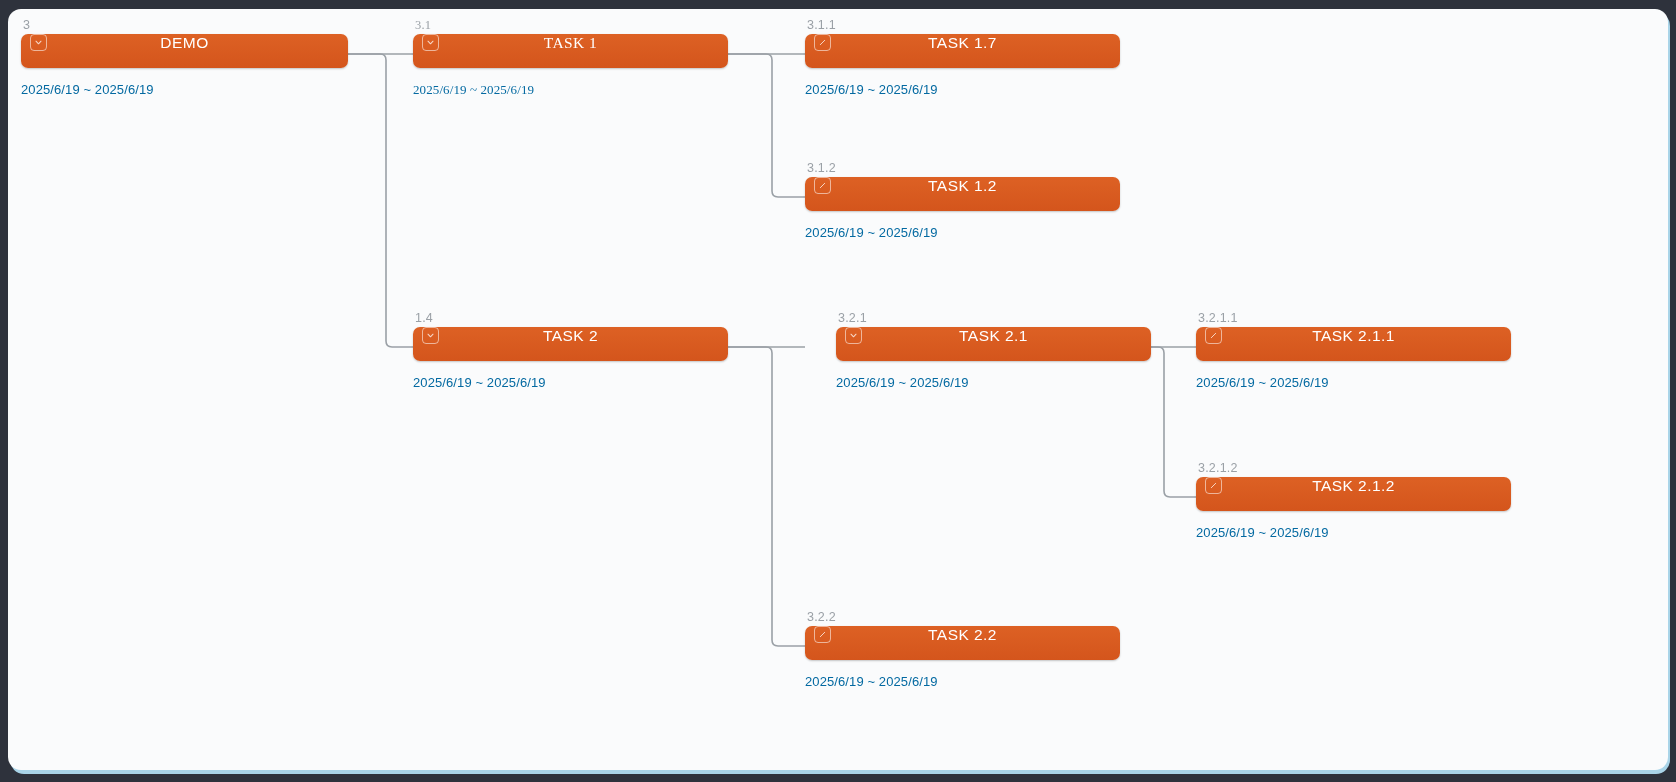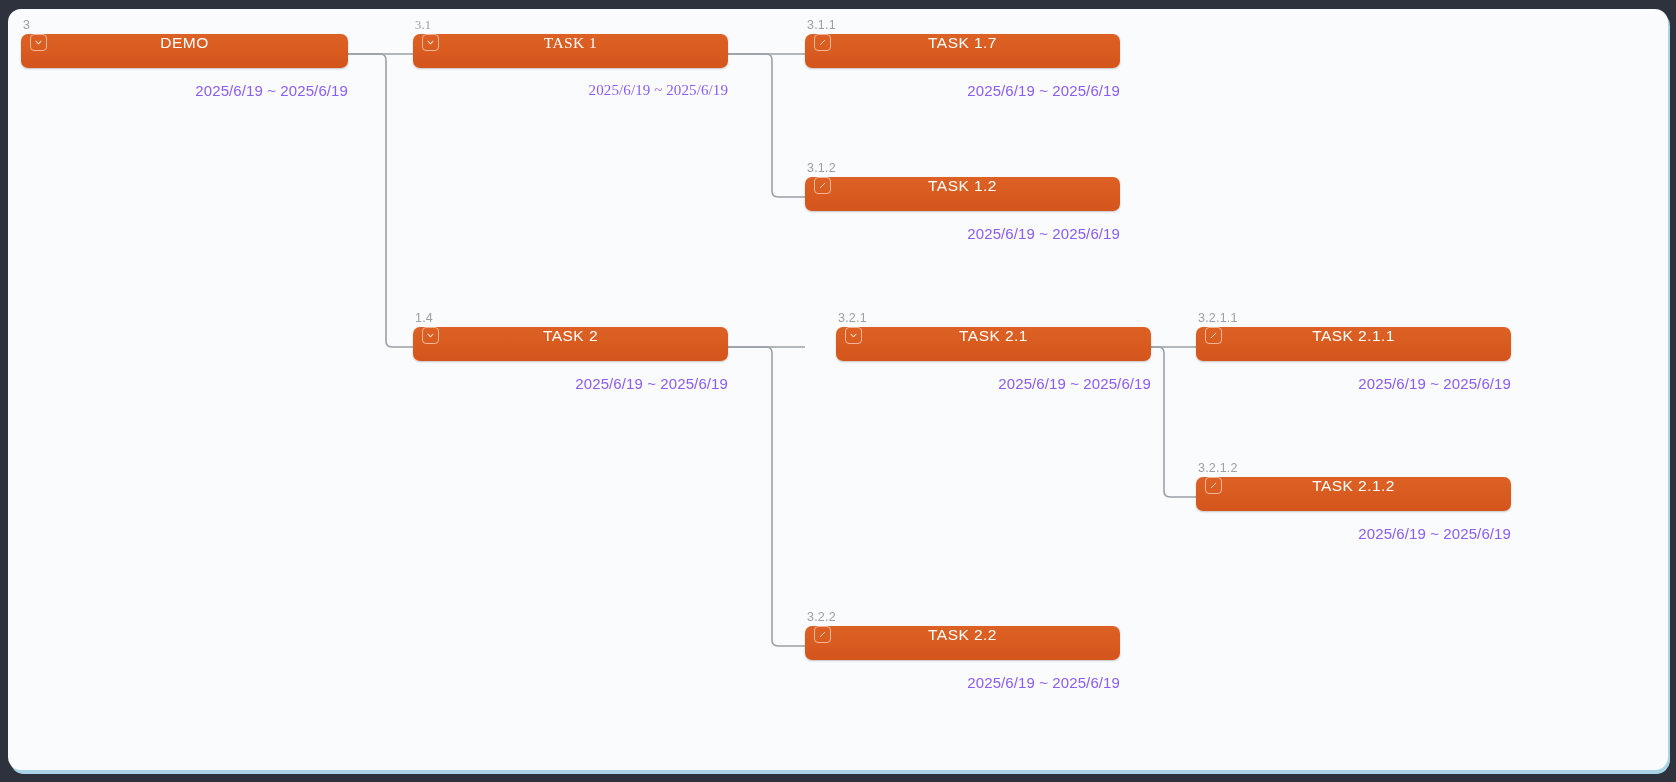--- a/index.html
+++ b/index.html
@@ -101,23 +101,23 @@
     flex: 1 1 auto;
     text-align: center;
     color: #ffffff;
     font-size: 15.5px;
     letter-spacing: .45px;
     padding-right: 26px;
     white-space: nowrap;
     overflow: hidden;
   }
   .node-dates {
-    text-align: right;
-    font-size: 15px;
-    color: #8b5cf6;
+    text-align: left;
+    font-size: 13px;
+    color: #0369a1;
     margin-top: 14px;
     white-space: nowrap;
     letter-spacing: .1px;
   }
 </style>
 </head>
 <body>
 
 <div id="app-frame">
   <div id="frame-accent"></div>

